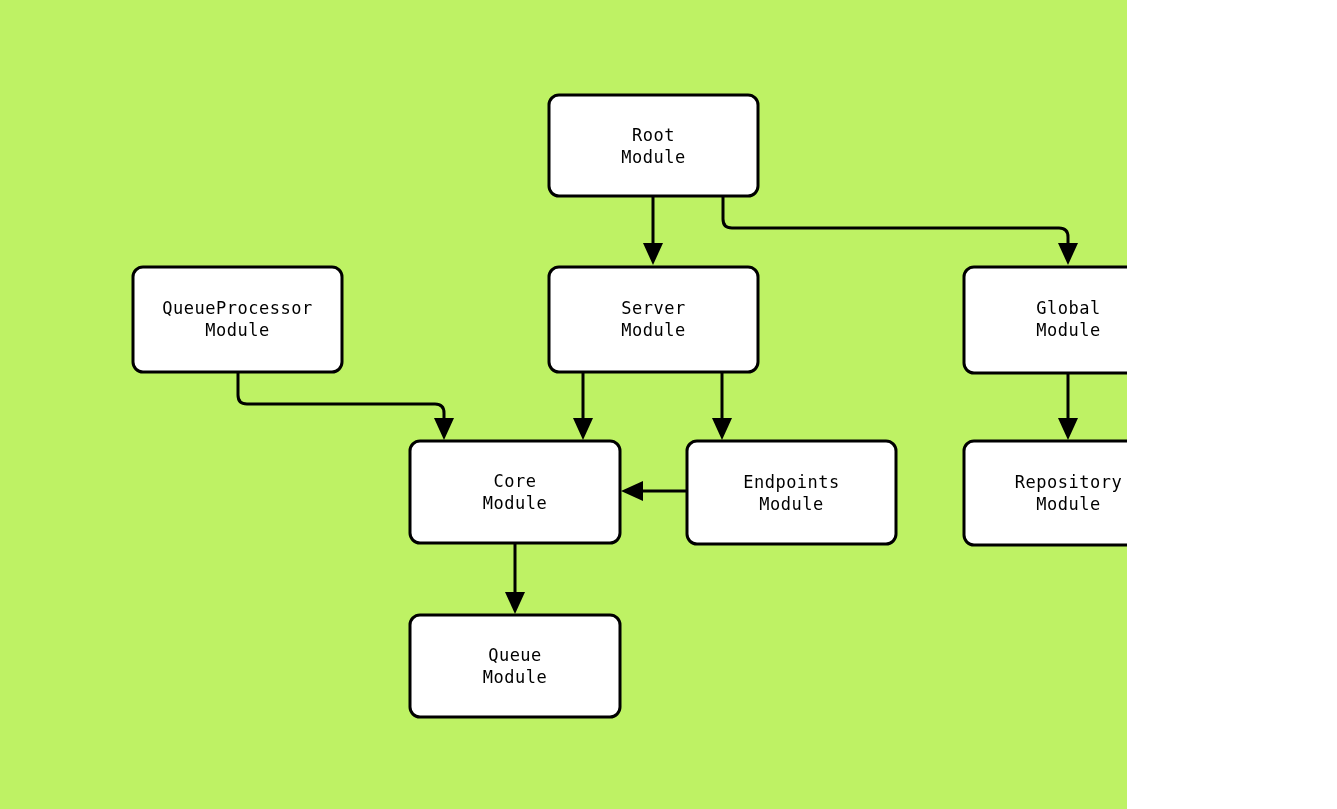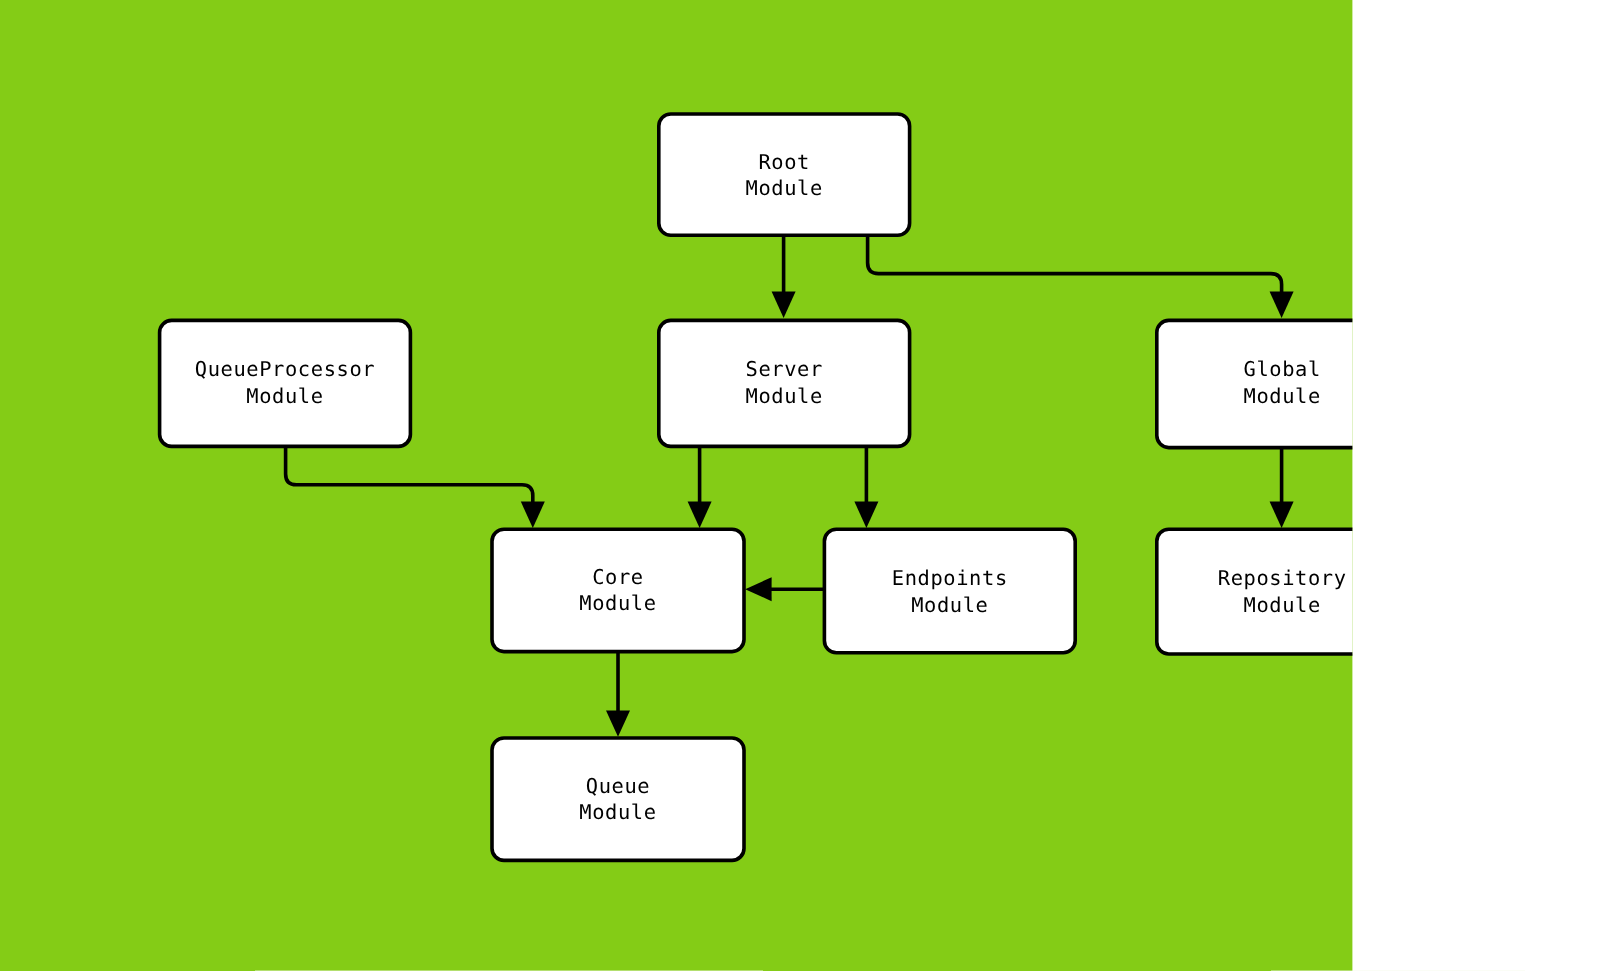--- a/index.html
+++ b/index.html
@@ -5,21 +5,21 @@
 <style>
   html, body {
     margin: 0;
     padding: 0;
     background: #ffffff;
   }
   #canvas {
     position: relative;
     width: 1127px;
     height: 809px;
-    background: #84cc16;
+    background: #bef264;
     overflow: hidden;
   }
   #diagram-svg {
     position: absolute;
     left: 0;
     top: 0;
     width: 1337px;
     height: 809px;
     display: block;
   }

